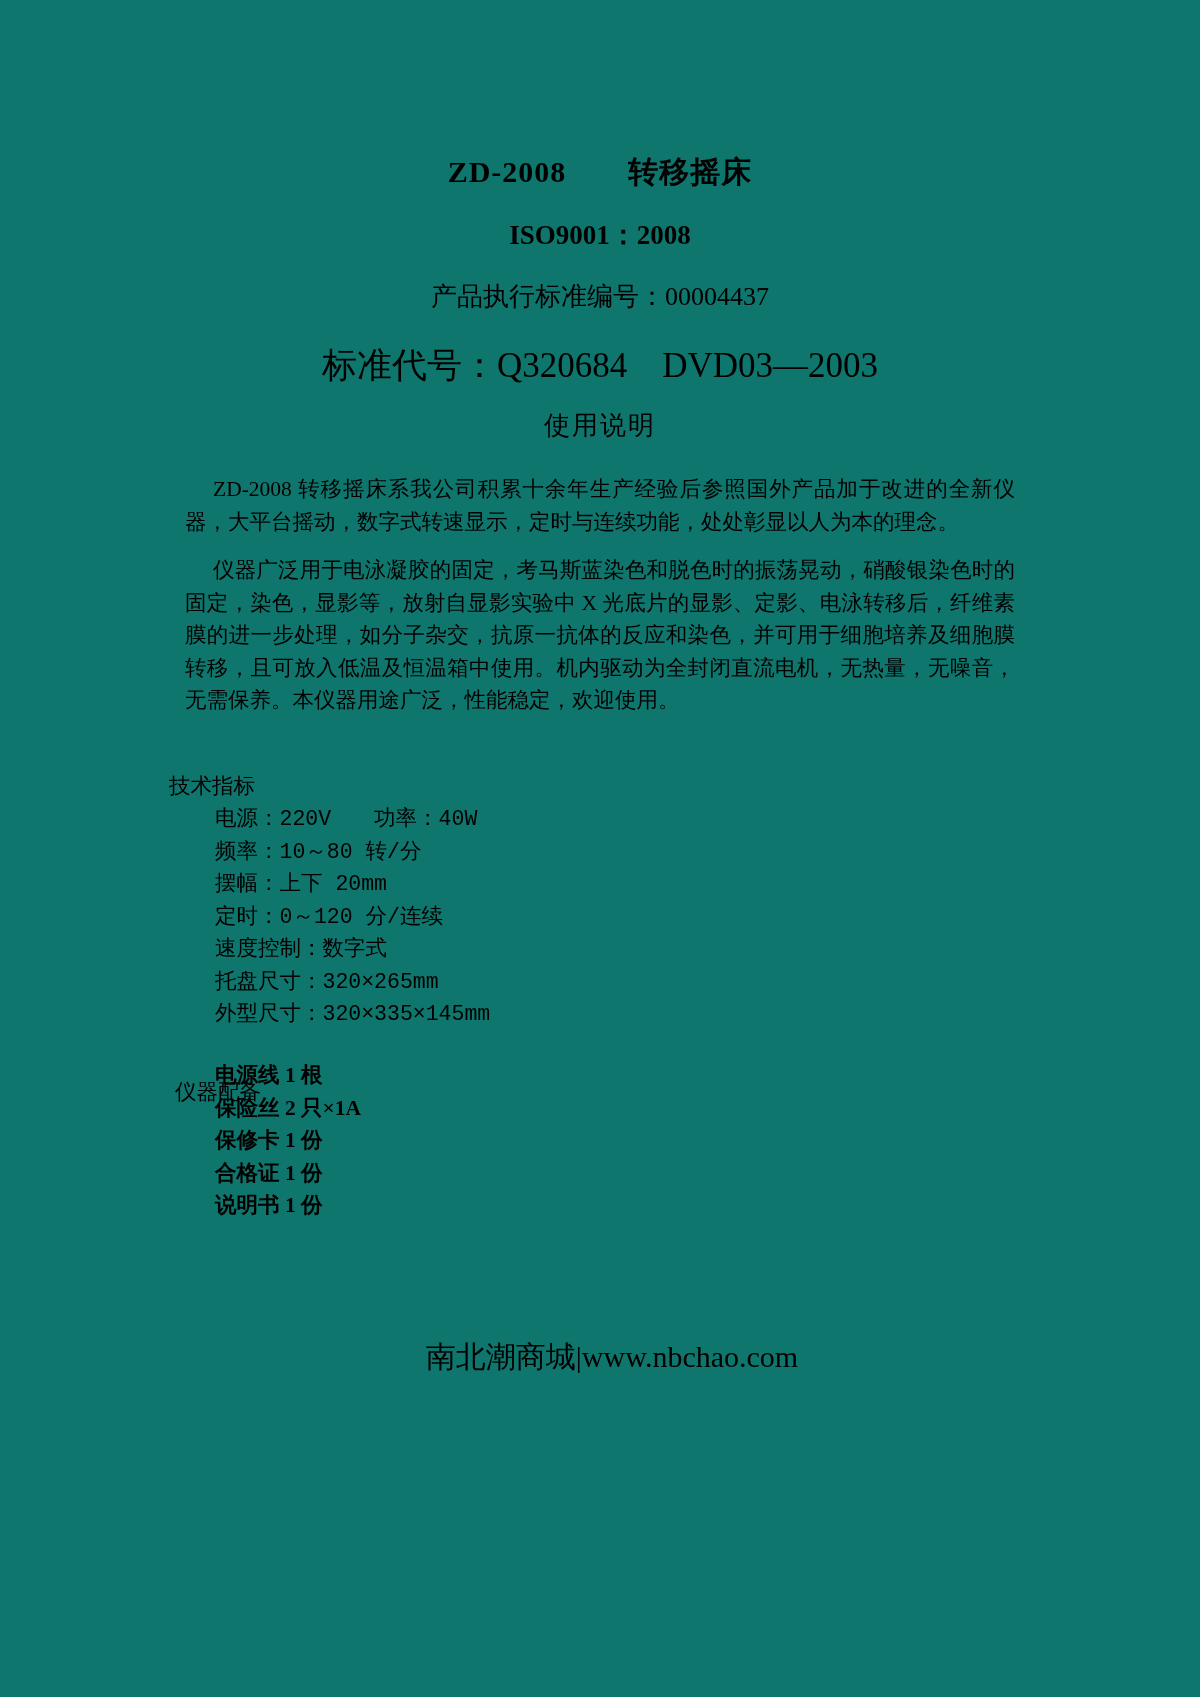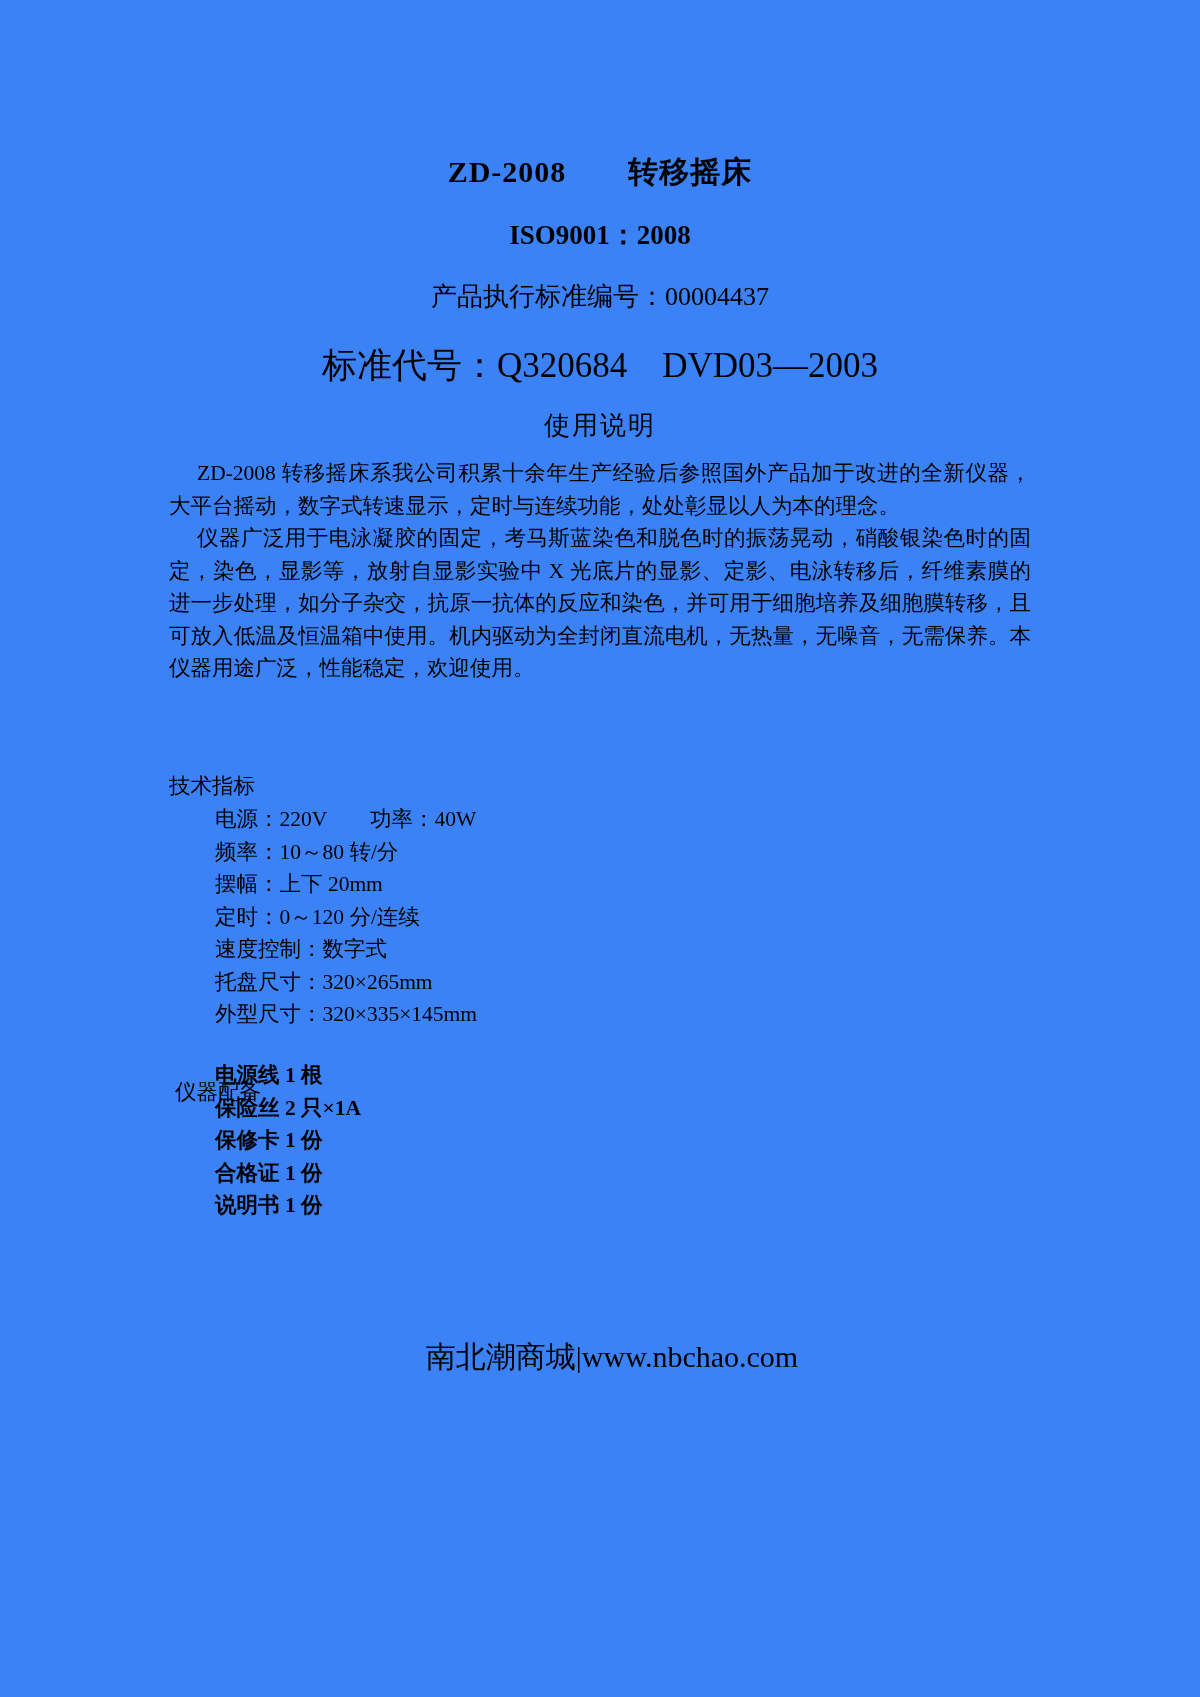--- a/index.html
+++ b/index.html
@@ -4,21 +4,21 @@
 <style>
   html, body {
     margin: 0;
     padding: 0;
     background: #ffffff;
   }
   .page {
     position: relative;
     width: 1200px;
     height: 1697px;
-    background: #3b82f6;
+    background: #0f766e;
     color: #000000;
     font-family: "Liberation Serif", "DejaVu Serif", serif;
     overflow: hidden;
   }
   .centered {
     position: absolute;
     left: 0;
     width: 100%;
     text-align: center;
     white-space: pre;
@@ -52,34 +52,35 @@
     left: 169px;
     width: 862px;
     font-size: 21.5px;
     line-height: 32.5px;
   }
   .paragraphs {
     top: 457px;
     text-align: justify;
   }
   .paragraphs p {
-    margin: 0;
+    margin: 16px;
     text-indent: 28px;
   }
   .block-heading {
     position: absolute;
     left: 169px;
     font-size: 21.5px;
     line-height: 32.5px;
   }
   .specs-heading { top: 770px; }
   .specs-list {
     top: 803px;
     padding-left: 46px;
     box-sizing: border-box;
+    font-family: Liberation Mono, monospace;
   }
   .accessories-heading { top: 1076px; margin-left: 6px; }
   .accessories-list {
     top: 1059px;
     padding-left: 46px;
     box-sizing: border-box;
     font-weight: bold;
   }
   .list-line {
     white-space: pre;

